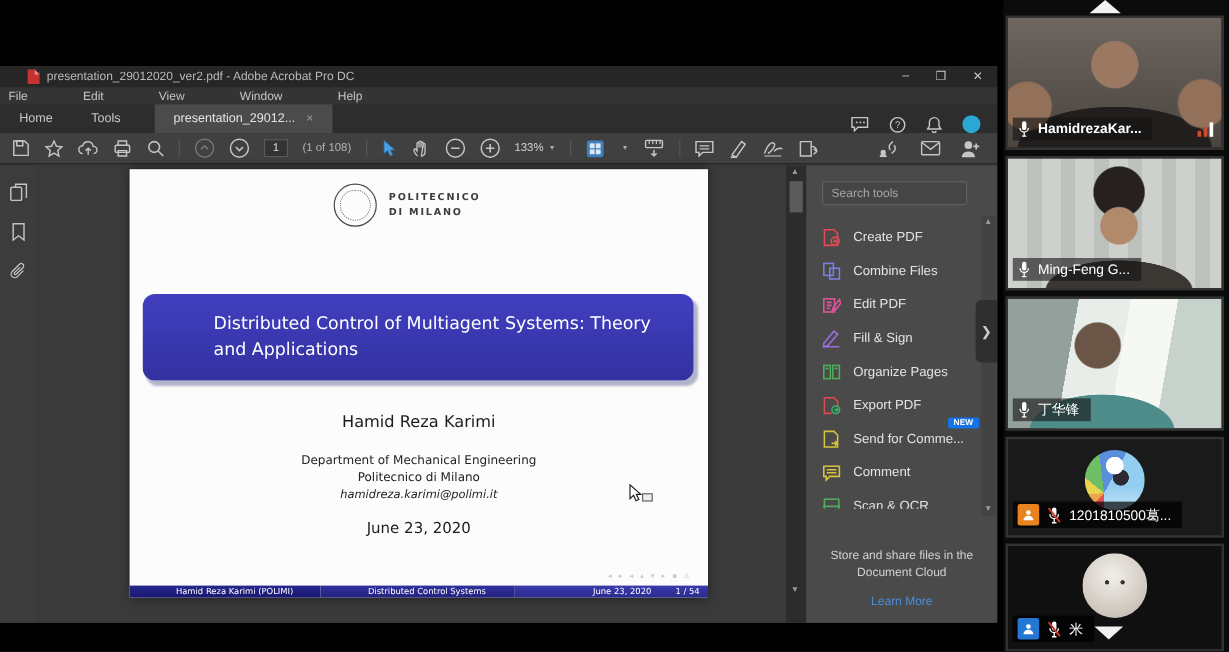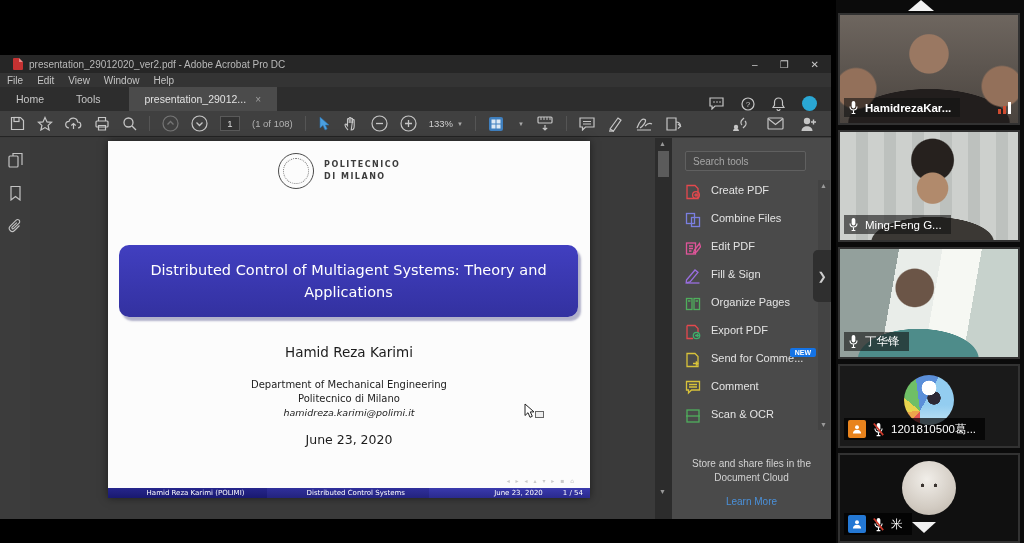--- a/index.html
+++ b/index.html
@@ -3,29 +3,29 @@
 <meta charset="utf-8">
 <style>
   * { margin:0; padding:0; box-sizing:border-box; }
   body { background:#000; font-family:"Liberation Sans", sans-serif; }
   .screen { position:relative; width:1024px; height:543px; background:#000; overflow:hidden; }
 
   
   .acrobat { position:absolute; left:0; top:55px; width:831px; height:464px; background:#3a3a3a; }
 
   .titlebar { position:absolute; left:0; top:0; width:100%; height:18px; background:#262626;
-              display:flex; align-items:center; padding-left:13px; color:#b9b9b9; font-size:10px; }
+              display:flex; align-items:center; padding-left:23px; color:#b9b9b9; font-size:10px; }
   .pdfico { width:10px; height:12px; background:#c53232; border-radius:1px; margin-right:6px; position:relative; }
   .pdfico:after { content:""; position:absolute; right:0; top:0; border:2.5px solid #262626;
                   border-left-color:#e88; border-bottom-color:#e88; }
   .winctrls { margin-left:auto; display:flex; gap:22px; padding-right:12px; color:#c9c9c9; font-size:10px; }
   .winctrls span { cursor:default; }
 
   .menubar { position:absolute; left:0; top:18px; width:100%; height:14px; background:#343434;
-             display:flex; align-items:center; color:#c4c4c4; font-size:10px; }
+             display:flex; align-items:center; color:#c4c4c4; font-size:10px;gap:32px; }
   .menubar span { padding:0 7px; }
 
   .tabbar { position:absolute; left:0; top:32px; width:100%; height:24px; background:#2d2d2d;
             display:flex; align-items:flex-end; color:#c7c7c7; font-size:10.5px; }
   .tab { padding:0 16px; height:100%; display:flex; align-items:center; }
   .tab.active { background:#4b4b4b; color:#e2e2e2; gap:9px; margin-left:12px; }
   .tab .x { color:#9f9f9f; font-size:10px; }
   .tabicons { margin-left:auto; display:flex; align-items:center; gap:17px; padding-right:14px; color:#c6c6c6; }
   .avatar-dot { width:15px; height:15px; border-radius:50%; background:#2aa7d4; }
 
@@ -55,21 +55,21 @@
           box-shadow:0 0 8px rgba(0,0,0,.5); font-family:"DejaVu Sans", sans-serif; }
   .logo { position:absolute; top:12px; left:50%; transform:translateX(-58%);
           display:flex; align-items:center; gap:10px; }
   .seal { width:36px; height:36px; border-radius:50%; border:1.5px solid #4a4a4a; position:relative; }
   .seal:after { content:""; position:absolute; inset:4px; border-radius:50%; border:1px dotted #777; }
   .logotxt { font-size:8px; font-weight:bold; letter-spacing:1.5px; color:#3d3d3d; line-height:1.5; }
   .titlebox { position:absolute; left:11px; top:104px; width:459px; height:72px;
               background:linear-gradient(#413fc0,#3331a0); border-radius:10px;
               box-shadow:3px 4px 2px rgba(40,40,110,.35);
               display:flex; align-items:center; justify-content:center; padding:0 26px; }
-  .titlebox div { color:#fff; font-size:14.5px; text-align:center; line-height:1.55; }
+  .titlebox div { color:#fff; font-size:14.5px; text-align:left; line-height:1.55;margin-left:33px; }
   .author { position:absolute; top:203px; width:100%; text-align:center; font-size:13.5px; color:#1c1c1c; }
   .affil { position:absolute; top:237px; width:100%; text-align:center; font-size:10px; color:#222; line-height:1.38; }
   .email { font-style:italic; font-size:9.5px; }
   .slidedate { position:absolute; top:291px; width:100%; text-align:center; font-size:12.5px; color:#1c1c1c; }
   .beamer-nav { position:absolute; right:14px; bottom:14px; font-size:6px; color:#c9c9c9; letter-spacing:2px; }
   .sfooter { position:absolute; left:0; bottom:0; width:100%; height:10px; display:flex;
              color:#fff; font-size:7px; }
   .sfooter > div { display:flex; align-items:center;padding-left:16px; }
   .fseg1 { width:33%; background:linear-gradient(#26268c,#191970); justify-content:center; }
   .fseg2 { width:33.5%; background:linear-gradient(#30309c,#23237e); justify-content:center;text-align:right; }
@@ -84,21 +84,21 @@
   .docscroll .thumb { position:absolute; top:13px; left:3px; width:11px; height:26px; background:#5b5b5b; }
   .docscroll .down { position:absolute; bottom:24px; left:4px; font-size:7px; }
 
   
   .toolspanel { width:159px; background:#4a4a4a; position:relative; padding:0 13px; }
   .searchbox { margin-top:13px; width:121px; height:20px; background:#454545; border:1px solid #606060;
                border-radius:2px; color:#a6a6a6; font-size:10px; padding:0 7px;
                font-family:"Liberation Sans", sans-serif; }
   .searchbox::placeholder { color:#a6a6a6; }
   .toollist { margin-top:13px; height:240px; overflow:hidden; }
-  .toolrow { height:28px; display:flex; align-items:flex-start; gap:10px; color:#e3e3e3; font-size:11px;
+  .toolrow { height:28px; display:flex; align-items:center; gap:10px; color:#e3e3e3; font-size:11px;
              position:relative; white-space:nowrap; }
   .newbadge { position:absolute; right:2px; top:-4px; background:#1473e6; color:#fff; font-size:7px;
               font-weight:bold; padding:1px 5px; border-radius:2px; }
   .panel-scroll { position:absolute; right:1px; top:42px; width:12px; height:250px; background:#434343;
                   color:#9a9a9a; font-size:7px; text-align:center; }
   .panel-scroll .up { position:absolute; top:2px; left:2px; }
   .panel-scroll .down { position:absolute; bottom:2px; left:2px; }
   .panel-collapse { position:absolute; right:0; top:112px; width:18px; height:52px; background:#2f2f2f;
                     border-radius:5px 0 0 5px; display:flex; align-items:center; justify-content:center;
                     color:#cfcfcf; font-size:11px; }

